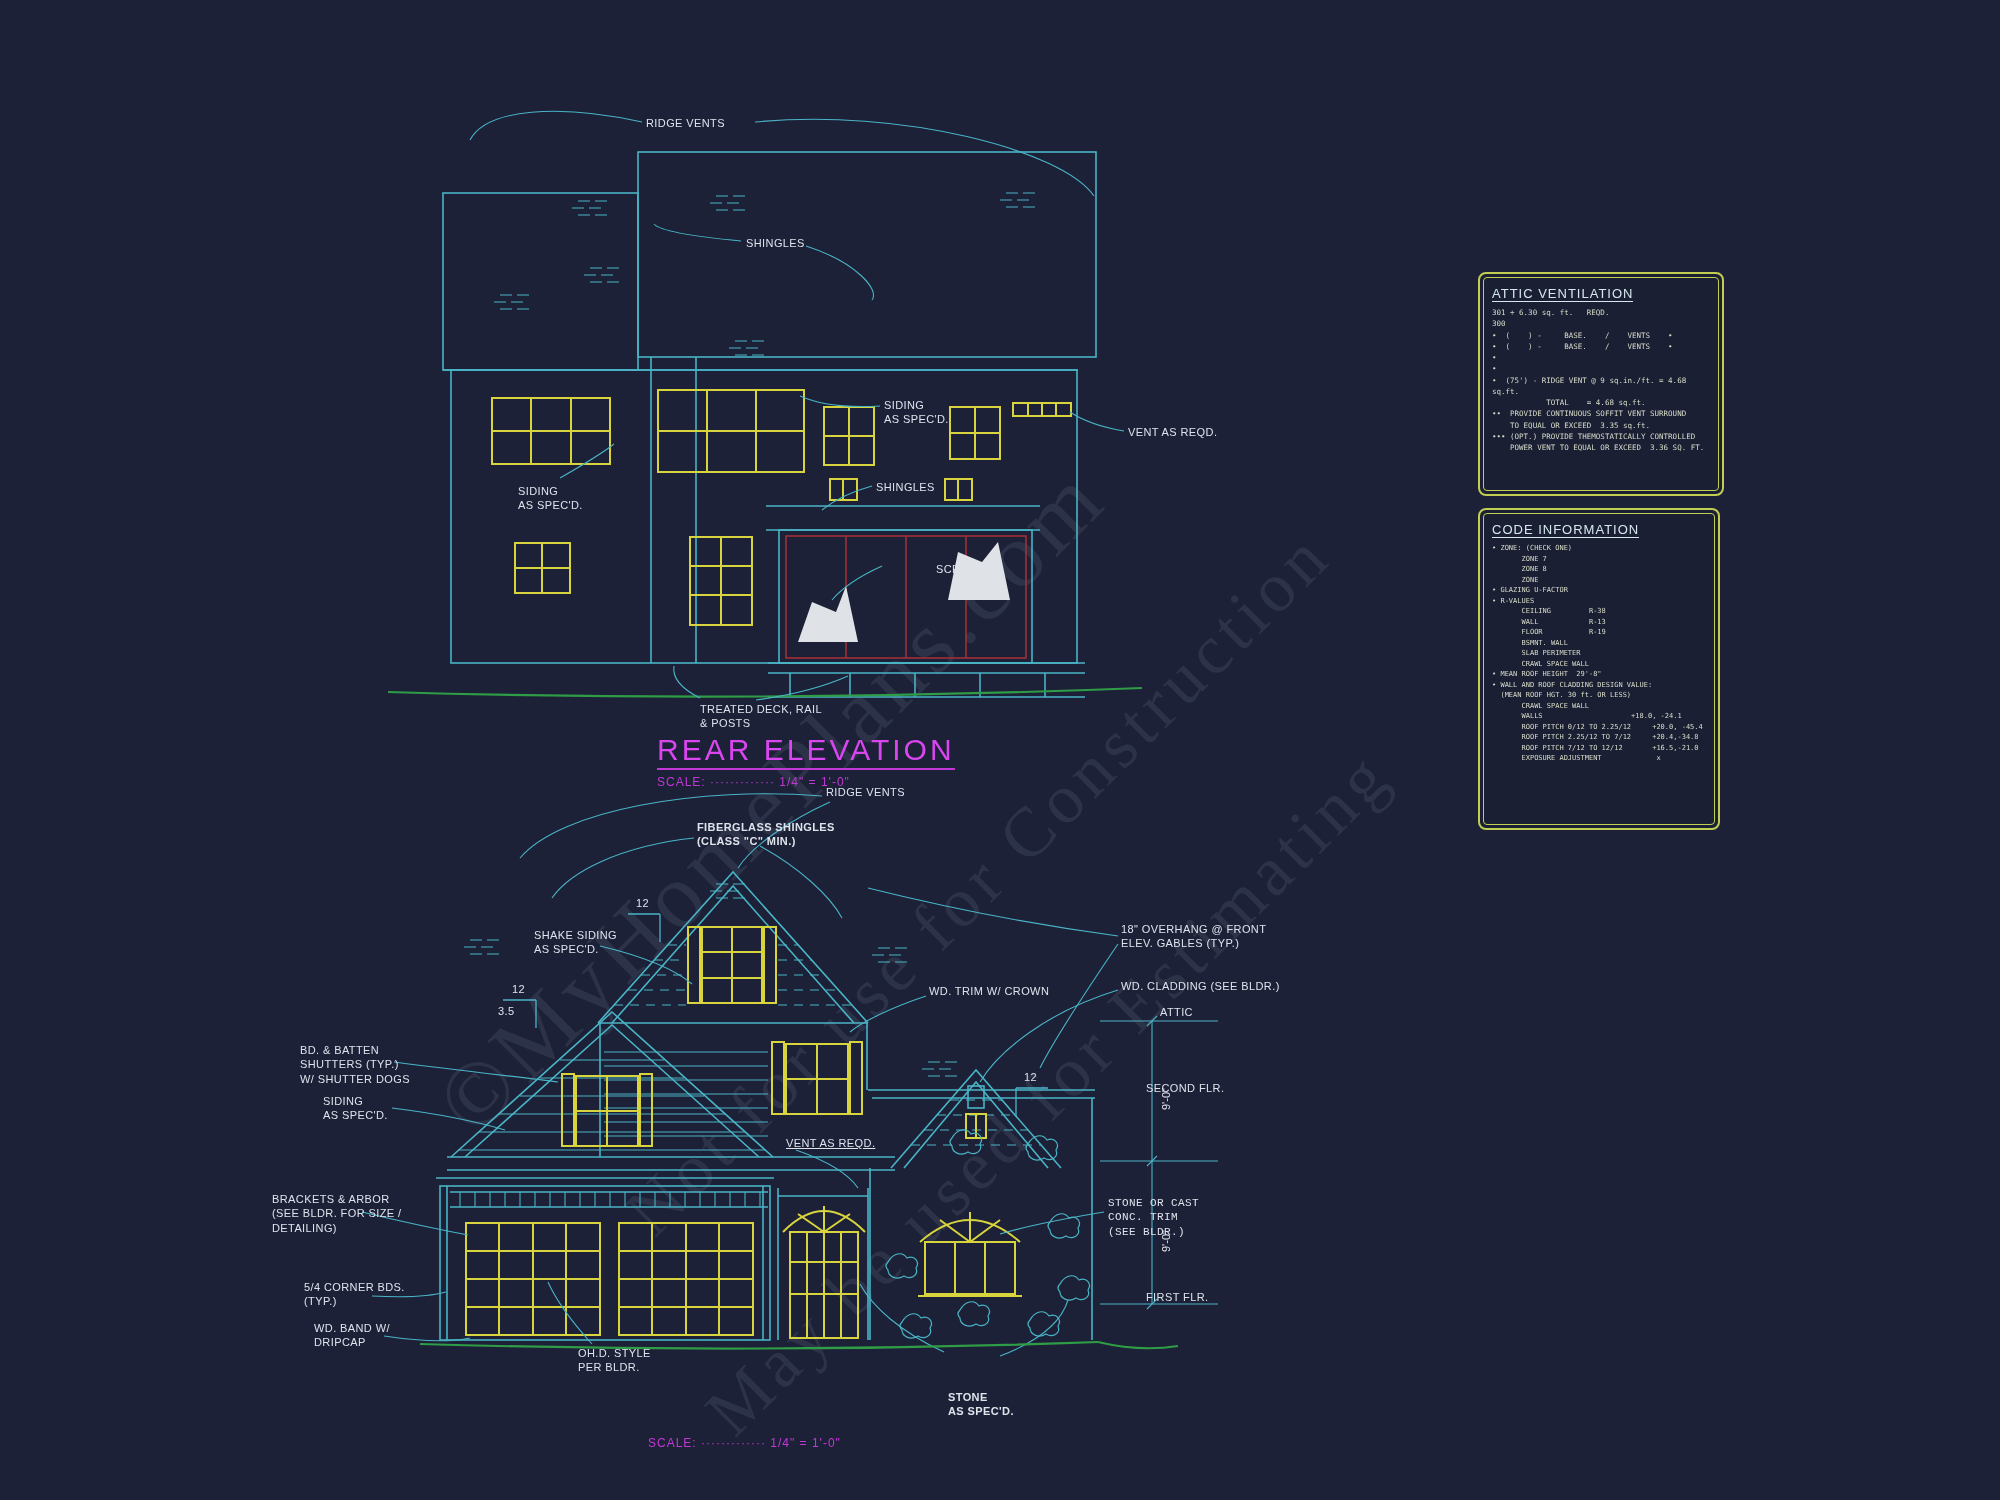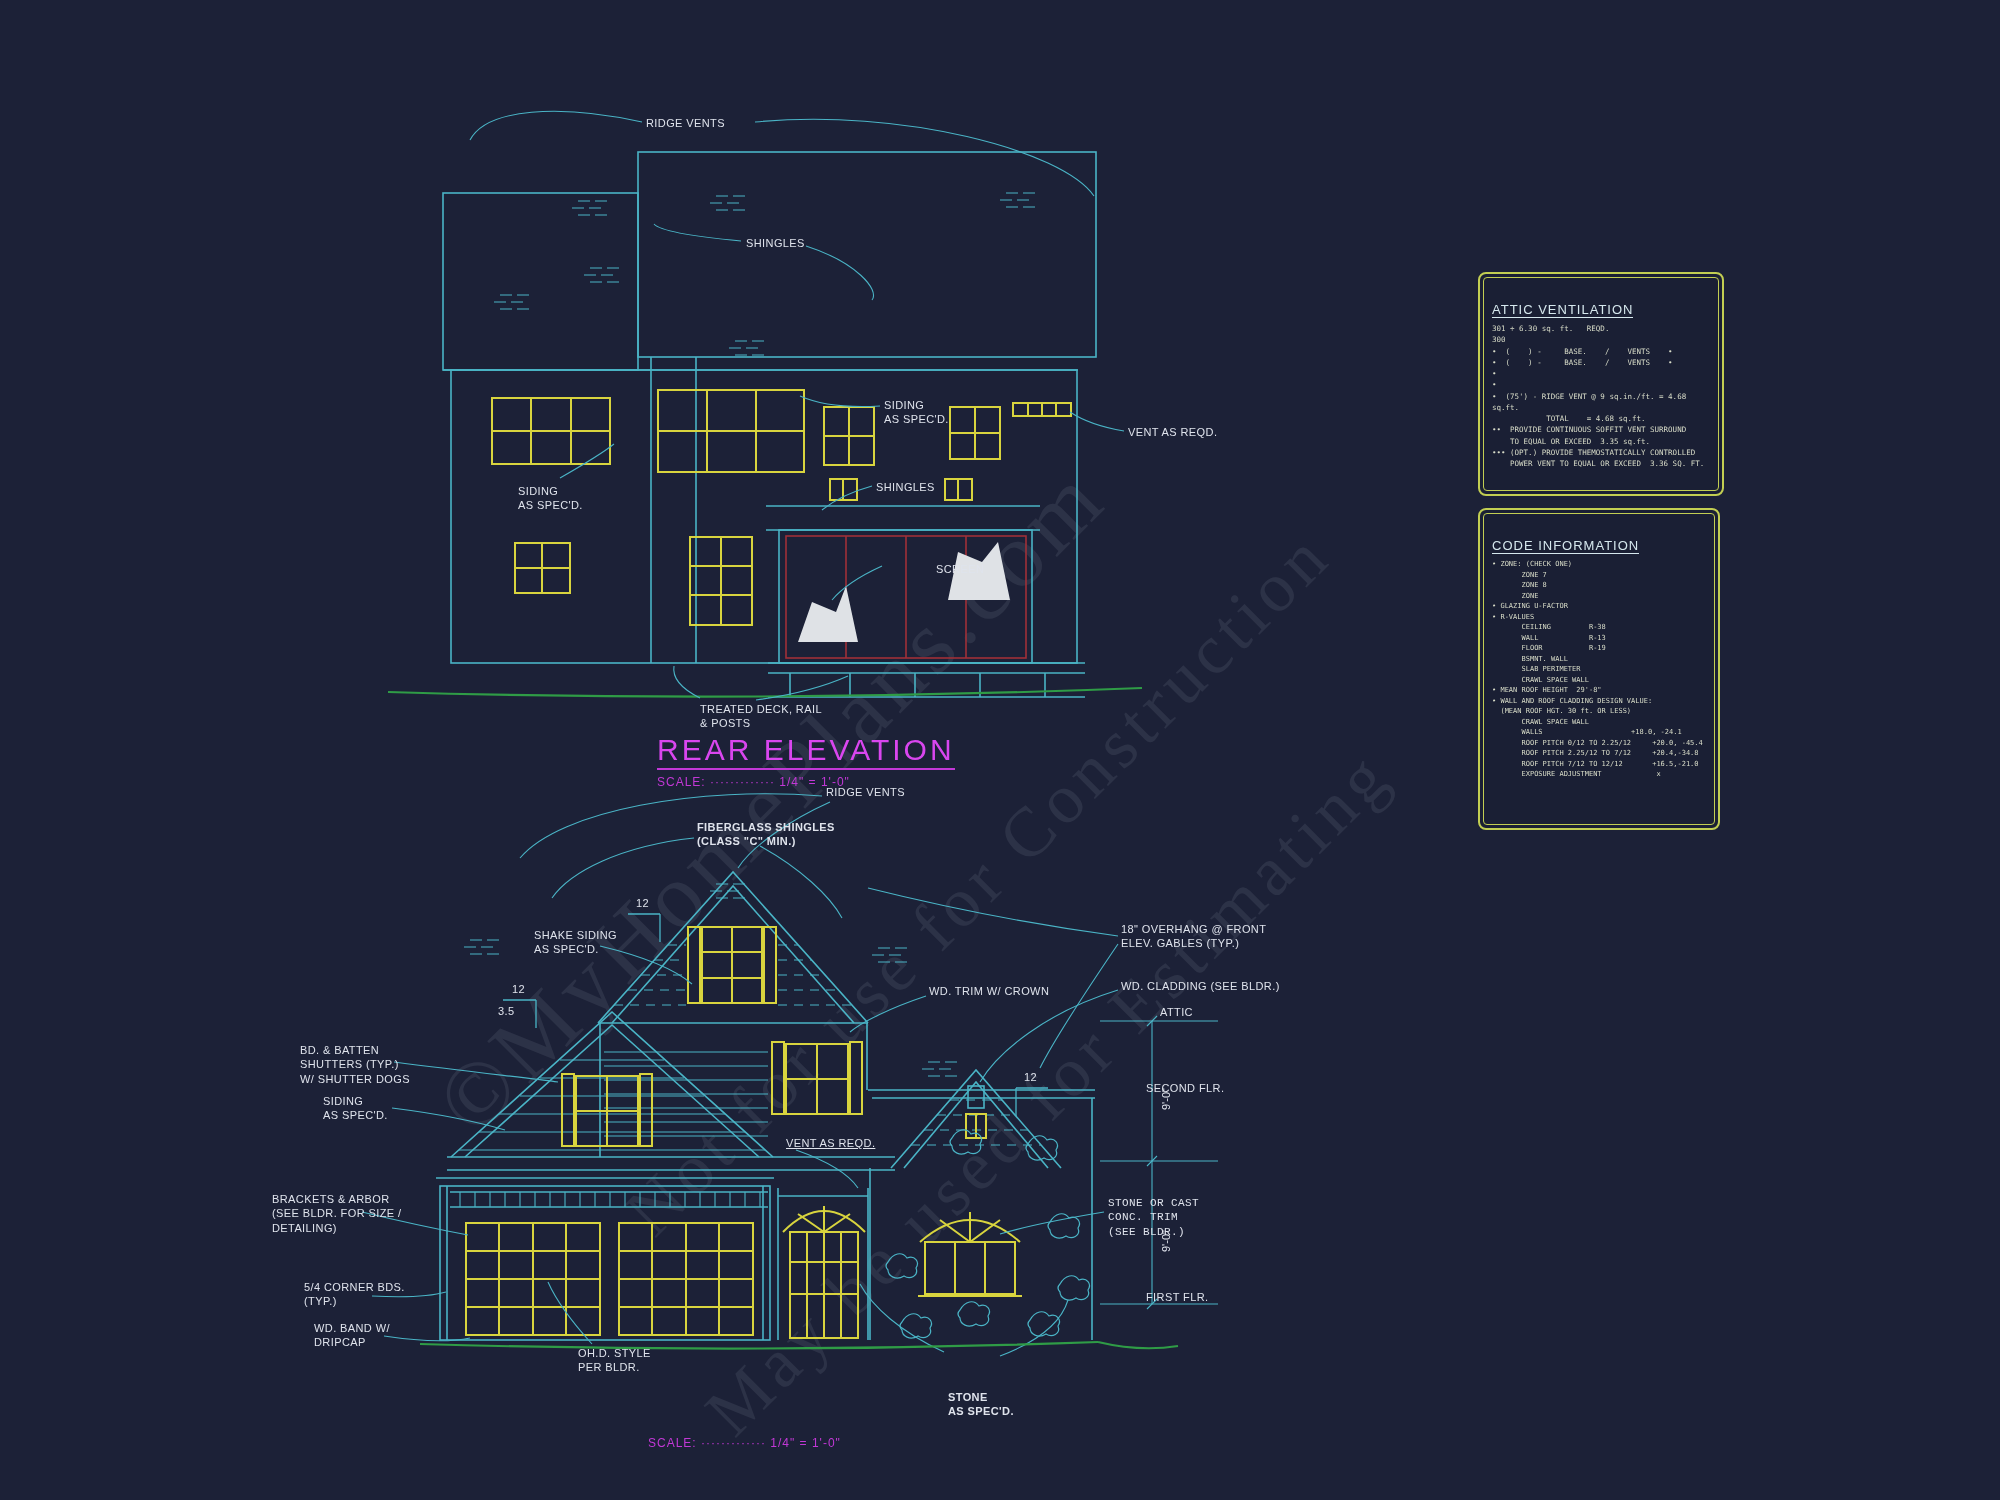--- a/index.html
+++ b/index.html
@@ -8,21 +8,21 @@
   svg.linework{position:absolute;left:0;top:0;}
   .label{position:absolute;color:#dfe3ec;font-size:11px;line-height:1.3;letter-spacing:.4px;
          white-space:pre-line;}
   .label.u{text-decoration:underline;}
   .title{position:absolute;color:#d946ef;font-size:30px;letter-spacing:3px;white-space:nowrap;
          border-bottom:2px solid #c238d6;padding-bottom:1px;}
   .scale{position:absolute;color:#c238d6;font-size:12px;letter-spacing:1px;white-space:nowrap;}
   .dim{position:absolute;color:#dfe3ec;font-size:11px;white-space:nowrap;
        transform:rotate(-90deg);transform-origin:left top;}
   .panel{position:absolute;border:2px solid #c2ce52;border-radius:8px;padding:3px;background:rgba(0,0,0,0.04);}
-  .panel-inner{border:1px solid #c2ce52;border-radius:4px;padding:22px 8px;height:100%;box-sizing:border-box;overflow:hidden;}
+  .panel-inner{border:1px solid #c2ce52;border-radius:4px;padding:6px 8px;height:100%;box-sizing:border-box;overflow:hidden;}
   .panel-title{color:#d6e8ee;font-size:13px;letter-spacing:1px;border-bottom:1px solid #d6e8ee;
                display:inline-block;margin-bottom:5px;white-space:nowrap;}
   .panel-line{color:#d9ddc9;font-size:7px;line-height:1.5;white-space:pre-wrap;
               font-family:"DejaVu Sans Mono",monospace;}
   .attic .panel-line{font-size:7.5px;}
   .wm{position:absolute;color:#cfd8e6;opacity:.09;white-space:nowrap;letter-spacing:6px;
       transform:rotate(-45deg);transform-origin:left top;font-family:"Liberation Serif",serif;}
 </style>
 </head>
 <body>

